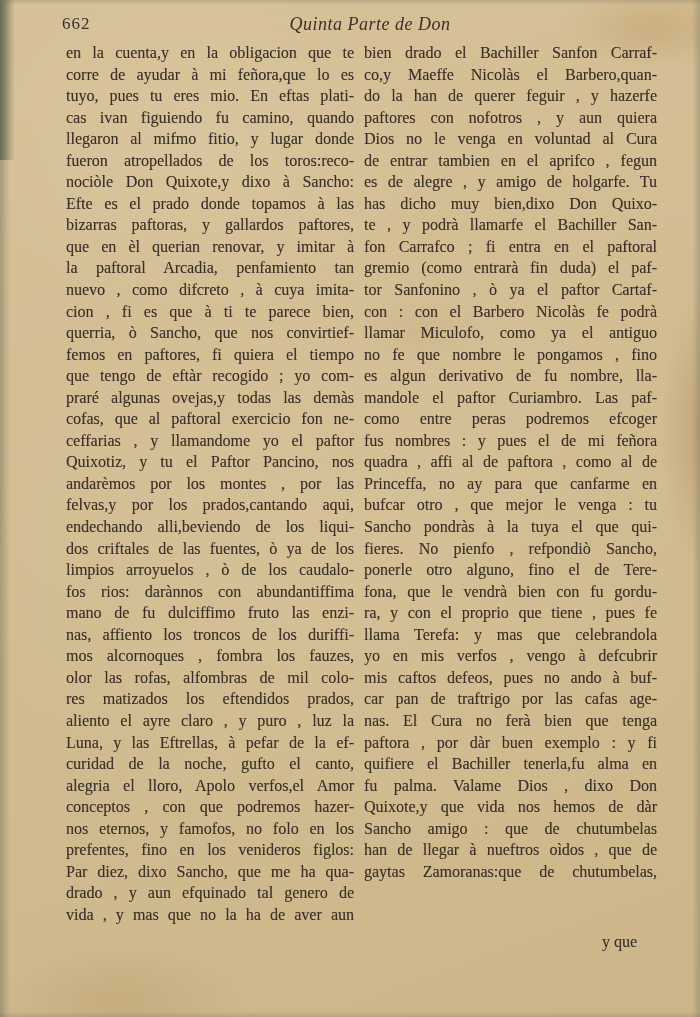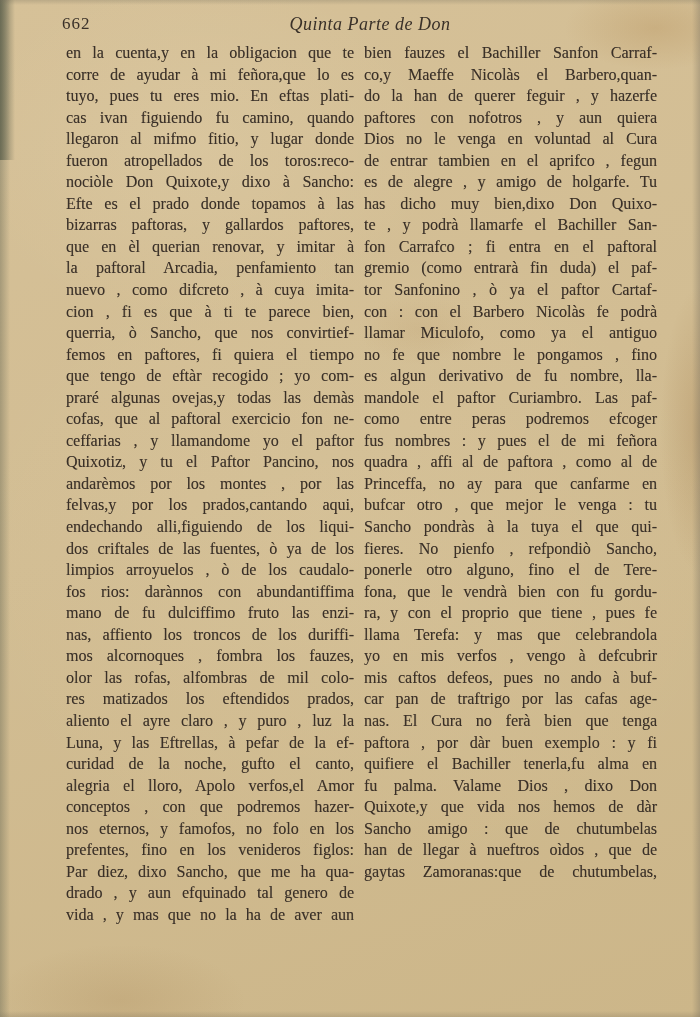--- a/index.html
+++ b/index.html
@@ -88,42 +88,42 @@
       <div class="line">cion , fi es que à ti te parece bien,</div>
       <div class="line">querria, ò Sancho, que nos convirtief-</div>
       <div class="line">femos en paftores, fi quiera el tiempo</div>
       <div class="line">que tengo de eftàr recogido ; yo com-</div>
       <div class="line">praré algunas ovejas,y todas las demàs</div>
       <div class="line">cofas, que al paftoral exercicio fon ne-</div>
       <div class="line">ceffarias , y llamandome yo el paftor</div>
       <div class="line">Quixotiz, y tu el Paftor Pancino, nos</div>
       <div class="line">andarèmos por los montes , por las</div>
       <div class="line">felvas,y por los prados,cantando aqui,</div>
-      <div class="line">endechando alli,figuiendo de los liqui-</div>
+      <div class="line">endechando alli,beviendo de los liqui-</div>
       <div class="line">dos criftales de las fuentes, ò ya de los</div>
       <div class="line">limpios arroyuelos , ò de los caudalo-</div>
       <div class="line">fos rios: darànnos con abundantiffima</div>
       <div class="line">mano de fu dulciffimo fruto las enzi-</div>
       <div class="line">nas, affiento los troncos de los duriffi-</div>
       <div class="line">mos alcornoques , fombra los fauzes,</div>
       <div class="line">olor las rofas, alfombras de mil colo-</div>
       <div class="line">res matizados los eftendidos prados,</div>
       <div class="line">aliento el ayre claro , y puro , luz la</div>
       <div class="line">Luna, y las Eftrellas, à pefar de la ef-</div>
       <div class="line">curidad de la noche, gufto el canto,</div>
       <div class="line">alegria el lloro, Apolo verfos,el Amor</div>
       <div class="line">conceptos , con que podremos hazer-</div>
       <div class="line">nos eternos, y famofos, no folo en los</div>
       <div class="line">prefentes, fino en los venideros figlos:</div>
       <div class="line">Par diez, dixo Sancho, que me ha qua-</div>
       <div class="line">drado , y aun efquinado tal genero de</div>
       <div class="line">vida , y mas que no la ha de aver aun</div>
     </div>
   <div class="col col-right">
-      <div class="line">bien fauzes el Bachiller Sanfon Carraf-</div>
+      <div class="line">bien drado el Bachiller Sanfon Carraf-</div>
       <div class="line">co,y Maeffe Nicolàs el Barbero,quan-</div>
       <div class="line">do la han de querer feguir , y hazerfe</div>
       <div class="line">paftores con nofotros , y aun quiera</div>
       <div class="line">Dios no le venga en voluntad al Cura</div>
       <div class="line">de entrar tambien en el aprifco , fegun</div>
       <div class="line">es de alegre , y amigo de holgarfe. Tu</div>
       <div class="line">has dicho muy bien,dixo Don Quixo-</div>
       <div class="line">te , y podrà llamarfe el Bachiller San-</div>
       <div class="line">fon Carrafco ; fi entra en el paftoral</div>
       <div class="line">gremio (como entrarà fin duda) el paf-</div>
@@ -150,19 +150,20 @@
       <div class="line">nas. El Cura no ferà bien que tenga</div>
       <div class="line">paftora , por dàr buen exemplo : y fi</div>
       <div class="line">quifiere el Bachiller tenerla,fu alma en</div>
       <div class="line">fu palma. Valame Dios , dixo Don</div>
       <div class="line">Quixote,y que vida nos hemos de dàr</div>
       <div class="line">Sancho amigo : que de chutumbelas</div>
       <div class="line">han de llegar à nueftros oìdos , que de</div>
       <div class="line">gaytas Zamoranas:que de chutumbelas,</div>
     </div>
 
+  <div class="catchword">y que</div>
 
   <div class="edge edge-left"></div>
   <div class="edge corner-tl"></div>
   <div class="edge edge-right"></div>
   <div class="edge edge-top"></div>
   <div class="edge edge-bottom"></div>
 </div>
 
 </body></html>

